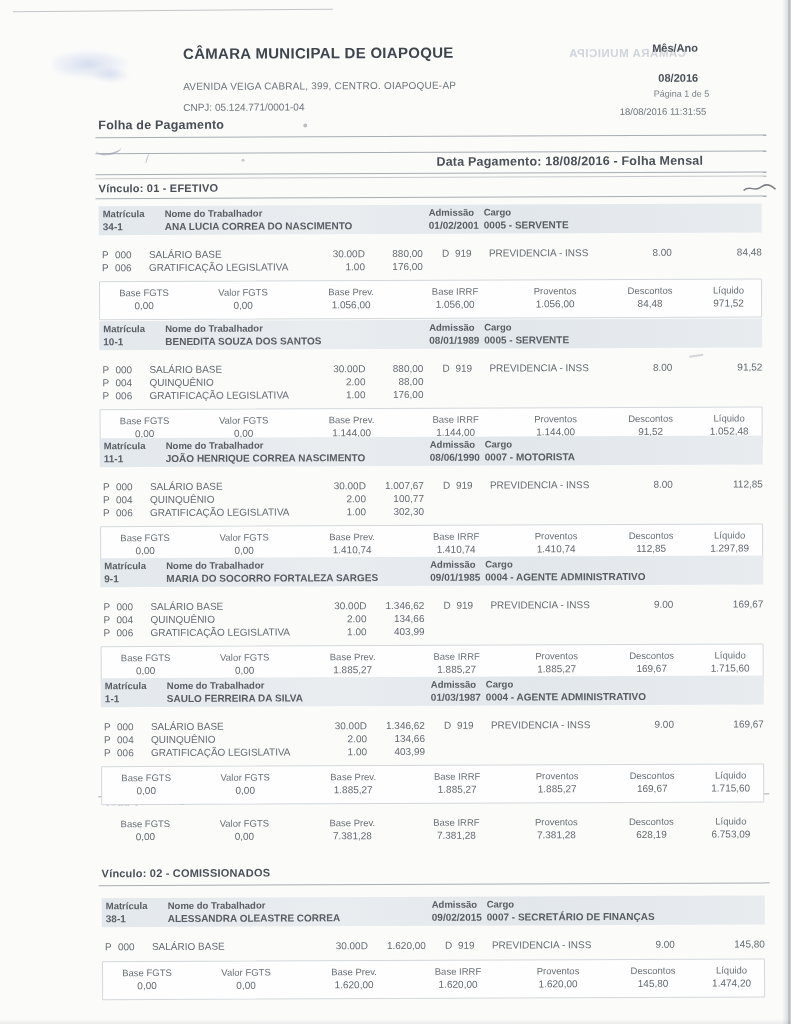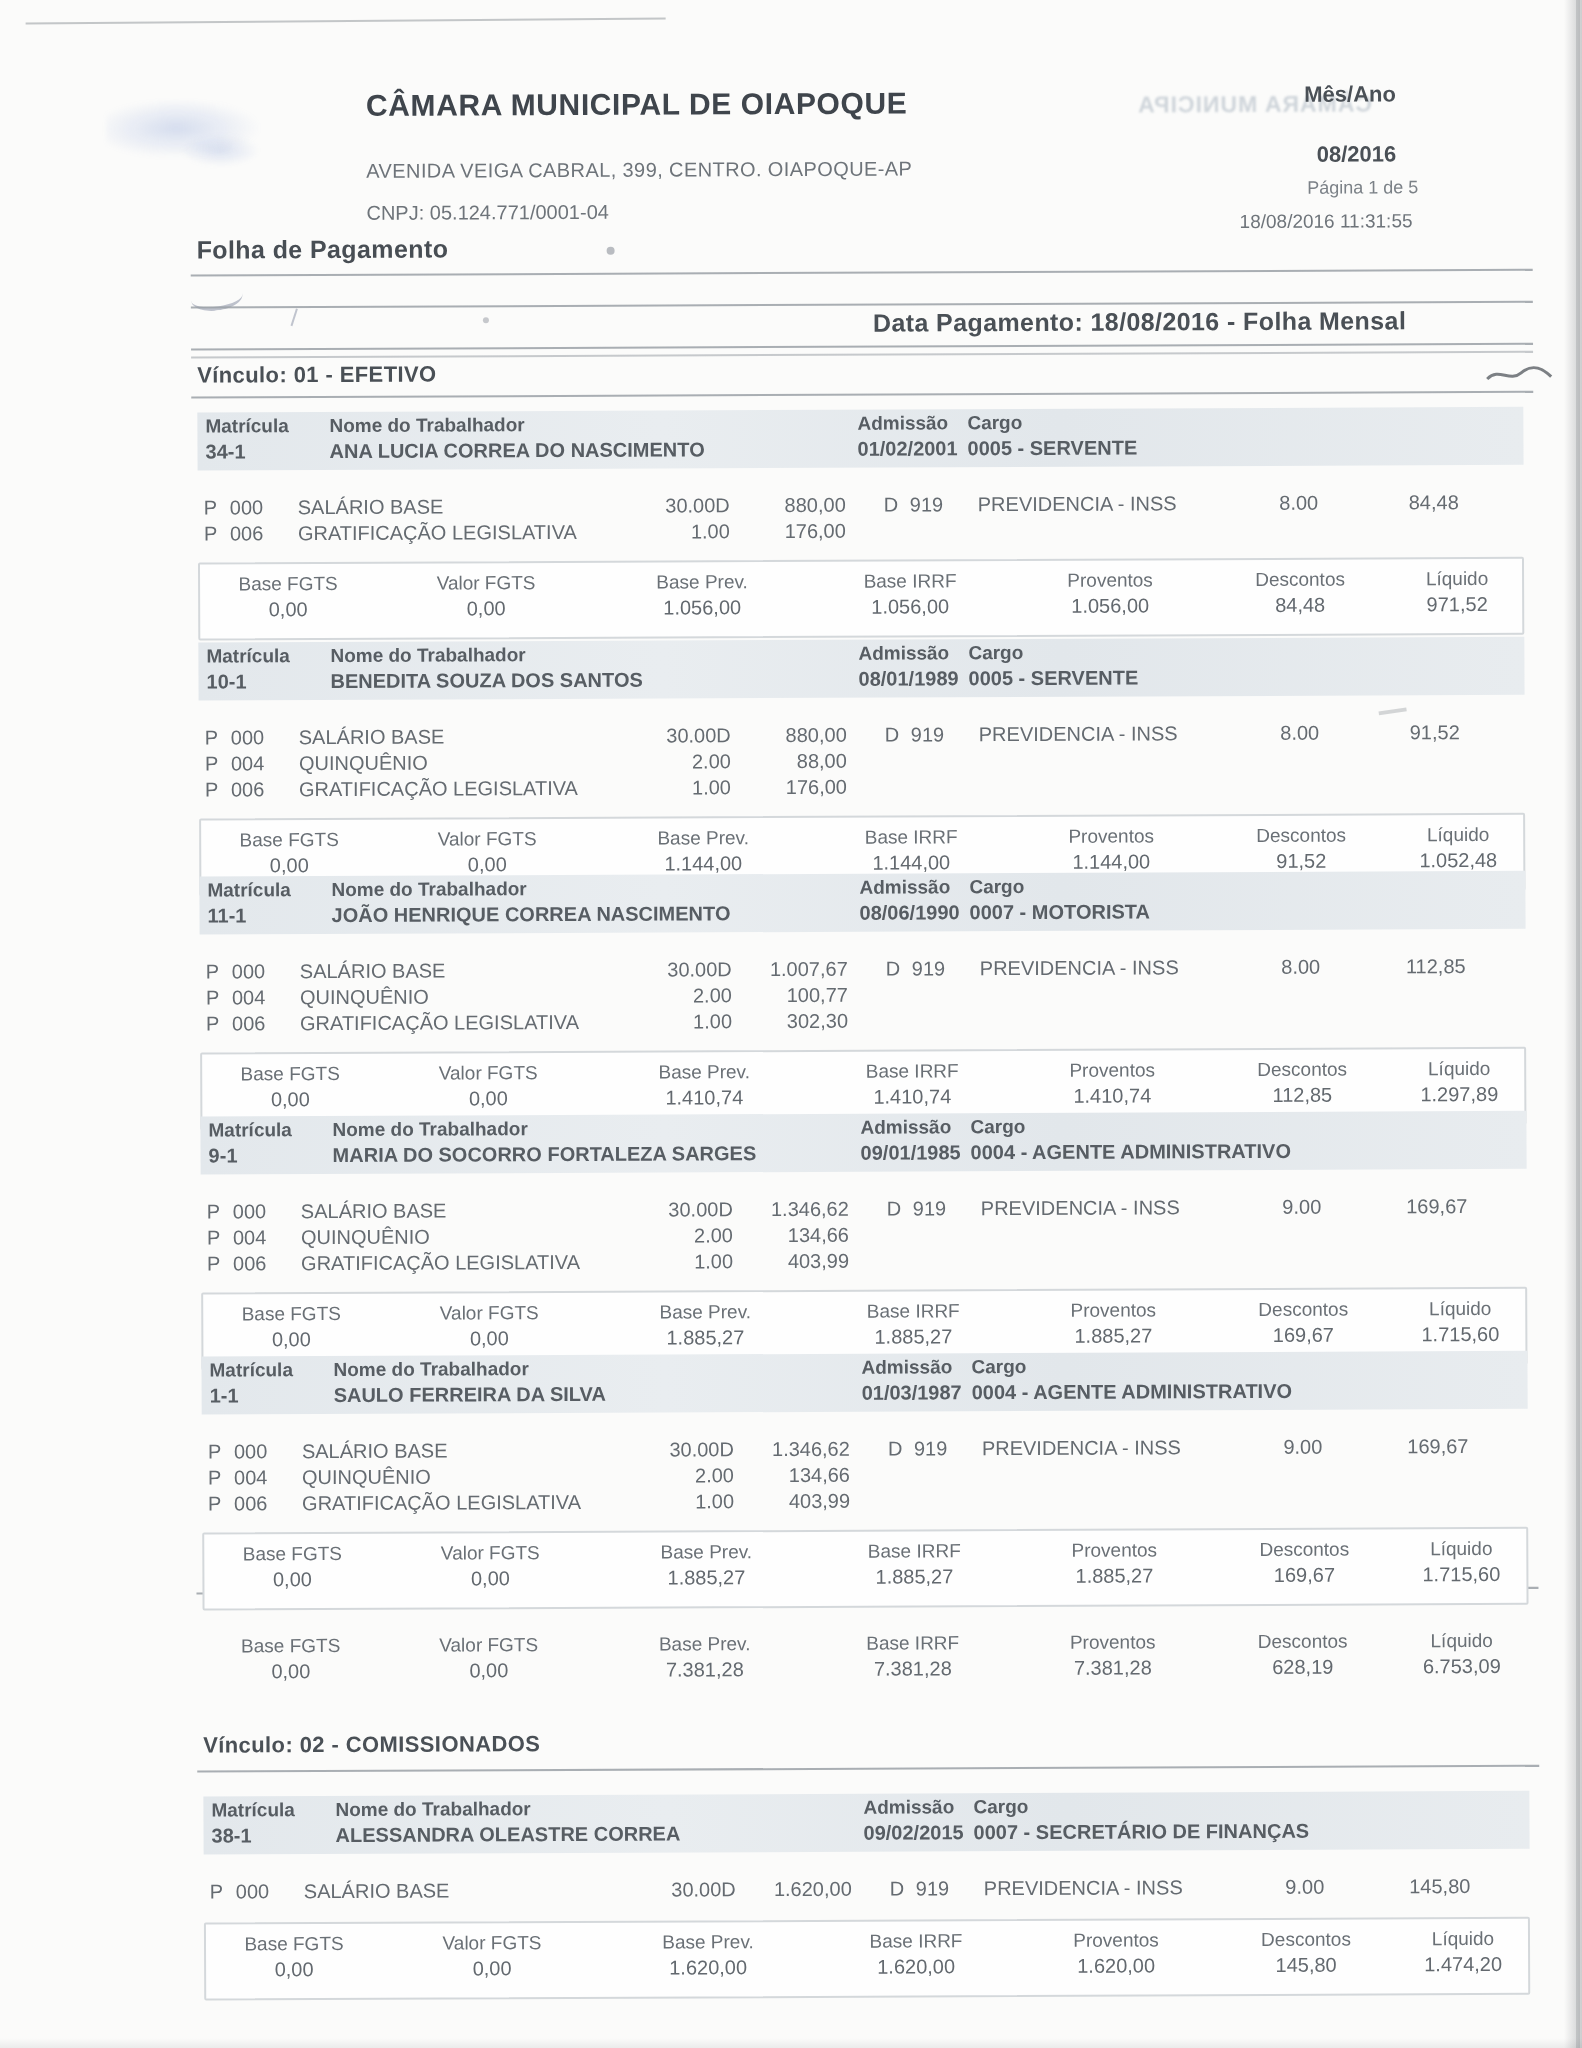--- a/index.html
+++ b/index.html
@@ -40,21 +40,21 @@
   .bl{font-size:9.5px;font-weight:bold;color:#575d63;line-height:12px;}
   .bv{font-size:10px;font-weight:bold;color:#575d63;line-height:13px;white-space:nowrap;}
 
   .emp-pay{position:relative;margin-top:13px;margin-left:3px;min-height:14px;}
   .pline{display:grid;grid-template-columns:13px 34px 150px 66px 58px;
          font-size:10px;line-height:13px;color:#656b71;white-space:nowrap;}
   .pq,.pv{text-align:right;}
   .deds{position:absolute;left:340px;top:0;width:320px;}
   .dline{display:grid;grid-template-columns:13px 34px 138px 45px 1fr;
          font-size:10px;line-height:13px;color:#656b71;white-space:nowrap;}
-  .pp,.pv2{text-align:center;}
+  .pp,.pv2{text-align:right;}
 
   .totals-grid{display:grid;grid-template-columns:88px 110px 106px 102px 98px 92px 1fr;}
   .tcell{text-align:center;}
   .tl{font-size:9.5px;color:#6a7076;line-height:12px;}
   .tv{font-size:10px;color:#63696f;line-height:14px;}
   .emp-box{margin-top:7px;border:1px solid #d4d8db;background:#fefefe;
            padding:5px 0 6px;border-radius:1px;}
   .plain-grid{left:100px;top:817px;width:663px;}
 
   .total-heading{left:103px;top:766px;font-size:11px;font-weight:bold;color:#4a5056;margin-top:28px;}

